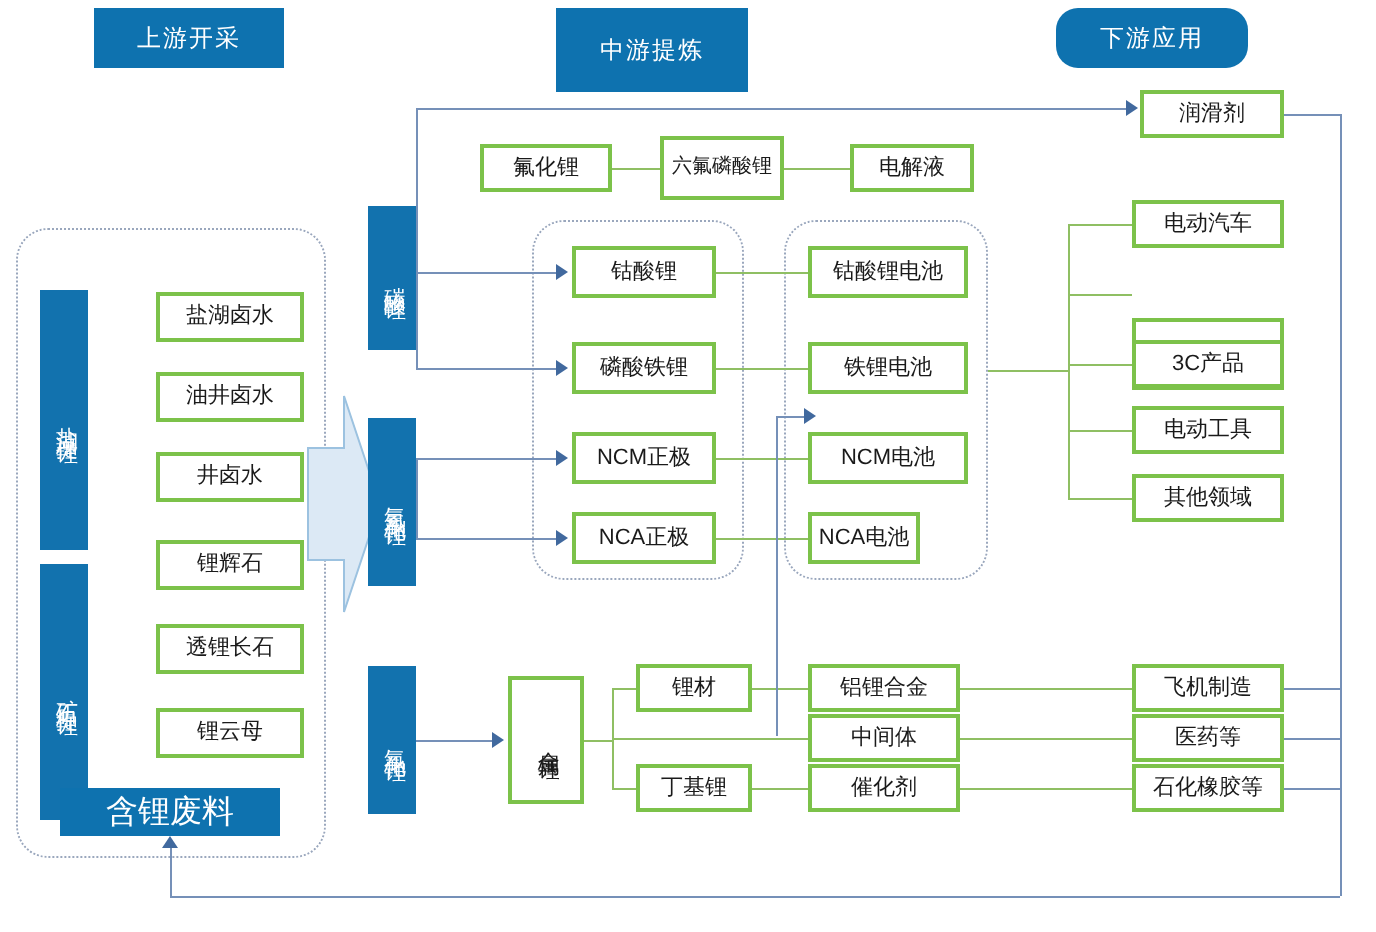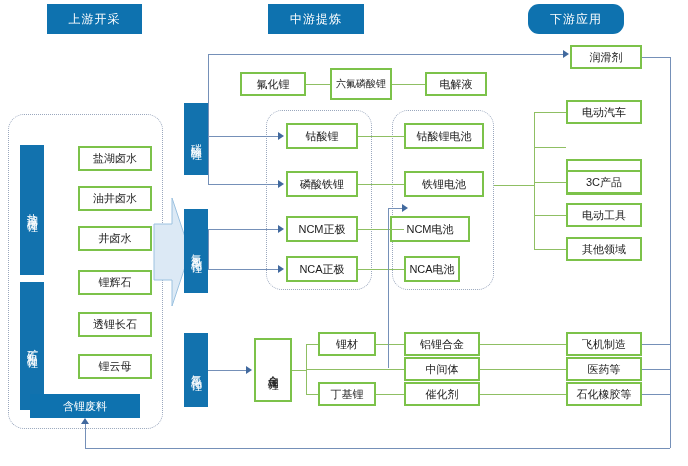--- a/index.html
+++ b/index.html
@@ -31,21 +31,21 @@
     font-size:11px;
     display:flex;align-items:center;justify-content:center;
     text-align:center;
     line-height:1.15;
     box-sizing:border-box;
   }
   .bbox{
     position:absolute;
     background:#0E72AF;
     color:#ffffff;
-    font-size:11px;
+    font-size:16px;
     display:flex;align-items:center;justify-content:center;
     text-align:center;
     box-sizing:border-box;
   }
   
   .vbox{
     position:absolute;
     background:#1272AE;
     color:#ffffff;
     font-size:11px;
@@ -89,21 +89,21 @@
   svg.bigarrow{position:absolute;left:152px;top:196px;}
 </style>
 </head>
 <body>
 
 <div id="stage">
 
   <div class="hdr" style="left:47px;top:4px;width:95px;height:30px;">
     <span>上游开采</span>
   </div>
-  <div class="hdr" style="left:268px;top:4px;width:96px;height:30px;">
+  <div class="hdr" style="left:278px;top:4px;width:96px;height:42px;">
     <span>中游提炼</span>
   </div>
   <div class="hdr" style="left:528px;top:4px;width:96px;height:30px;border-radius:11px;">
     <span>下游应用</span>
   </div>
 
   <div class="dashbox" style="left:8px;top:114px;width:155px;height:315px;"></div>
 
   <div class="vbox" style="left:20px;top:145px;width:24px;height:130px;">
     <span>盐湖提锂</span>
@@ -178,21 +178,21 @@
   </div>
 
   <div class="dashbox" style="left:392px;top:110px;width:102px;height:180px;"></div>
 
   <div class="gbox" style="left:404px;top:123px;width:80px;height:26px;">
     <span>钴酸锂电池</span>
   </div>
   <div class="gbox" style="left:404px;top:171px;width:80px;height:26px;">
     <span>铁锂电池</span>
   </div>
-  <div class="gbox" style="left:390px;top:216px;width:80px;height:26px;">
+  <div class="gbox" style="left:404px;top:216px;width:80px;height:26px;">
     <span>NCM电池</span>
   </div>
   <div class="gbox" style="left:404px;top:256px;width:56px;height:26px;">
     <span>NCA电池</span>
   </div>
 
   <div class="ln h" style="left:358px;top:136px;width:46px;"></div>
   <div class="ln h" style="left:358px;top:184px;width:46px;"></div>
   <div class="ln h" style="left:358px;top:229px;width:46px;"></div>
   <div class="ln h" style="left:358px;top:269px;width:46px;"></div>

